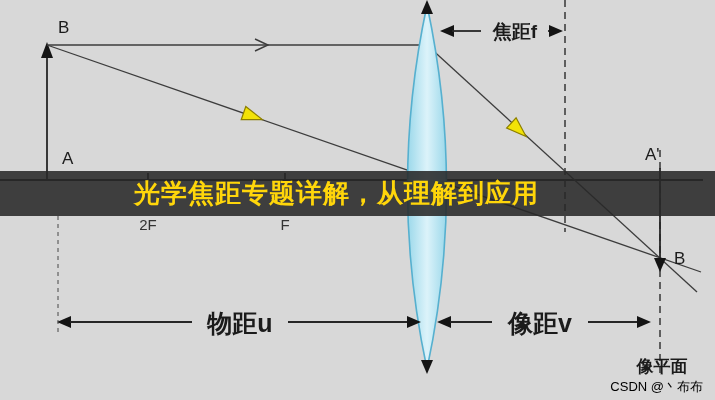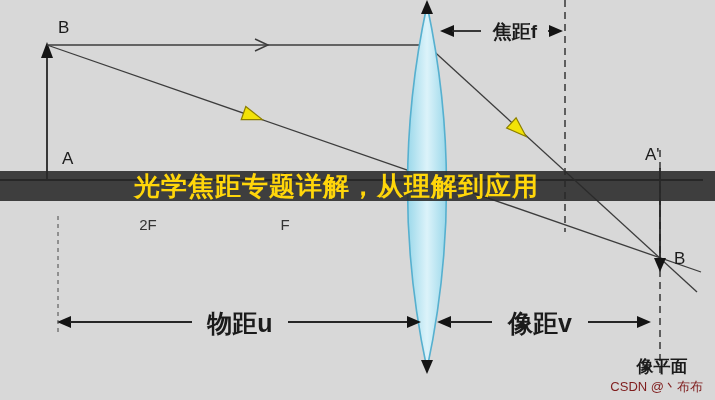--- a/index.html
+++ b/index.html
@@ -1,26 +1,26 @@
 <!DOCTYPE html>
 <html><head>
 <meta charset="utf-8">
 <style>
   html,body{margin:0;padding:0;}
   .stage{position:relative;width:715px;height:400px;background:#d8d8d8;overflow:hidden;
          font-family:"Liberation Sans",sans-serif;}
   .stage svg{position:absolute;left:0;top:0;z-index:1;}
 
   
-  .banner{position:absolute;left:0;top:171px;width:100%;height:30px;
+  .banner{position:absolute;left:0;top:171px;width:100%;height:45px;
           background:rgba(40,40,40,.88);display:flex;align-items:center;
           box-sizing:border-box;padding-left:134px;z-index:2;}
   .banner-title{color:#ffd60a;font-size:26px;font-weight:bold;letter-spacing:1px;white-space:nowrap;}
 
-  .watermark{position:absolute;right:12px;bottom:4px;color:#7f1d1d;font-size:13px;z-index:3;text-align:right;}
+  .watermark{position:absolute;right:12px;bottom:4px;color:#000000;font-size:13px;z-index:3;text-align:right;}
 
   
   svg text{fill:#1b1b1b;font-family:"Liberation Sans",sans-serif;}
   .lbl{font-size:17px;}
   .tick-lbl{font-size:15px;fill:#333;}
   .focal-lbl{font-size:19px;font-weight:bold;}
   .measure-lbl{font-size:25px;font-weight:bold;}
   .plane-lbl{font-size:17px;font-weight:bold;}
 
   .ln{stroke:#262626;stroke-width:1.8;fill:none;}

